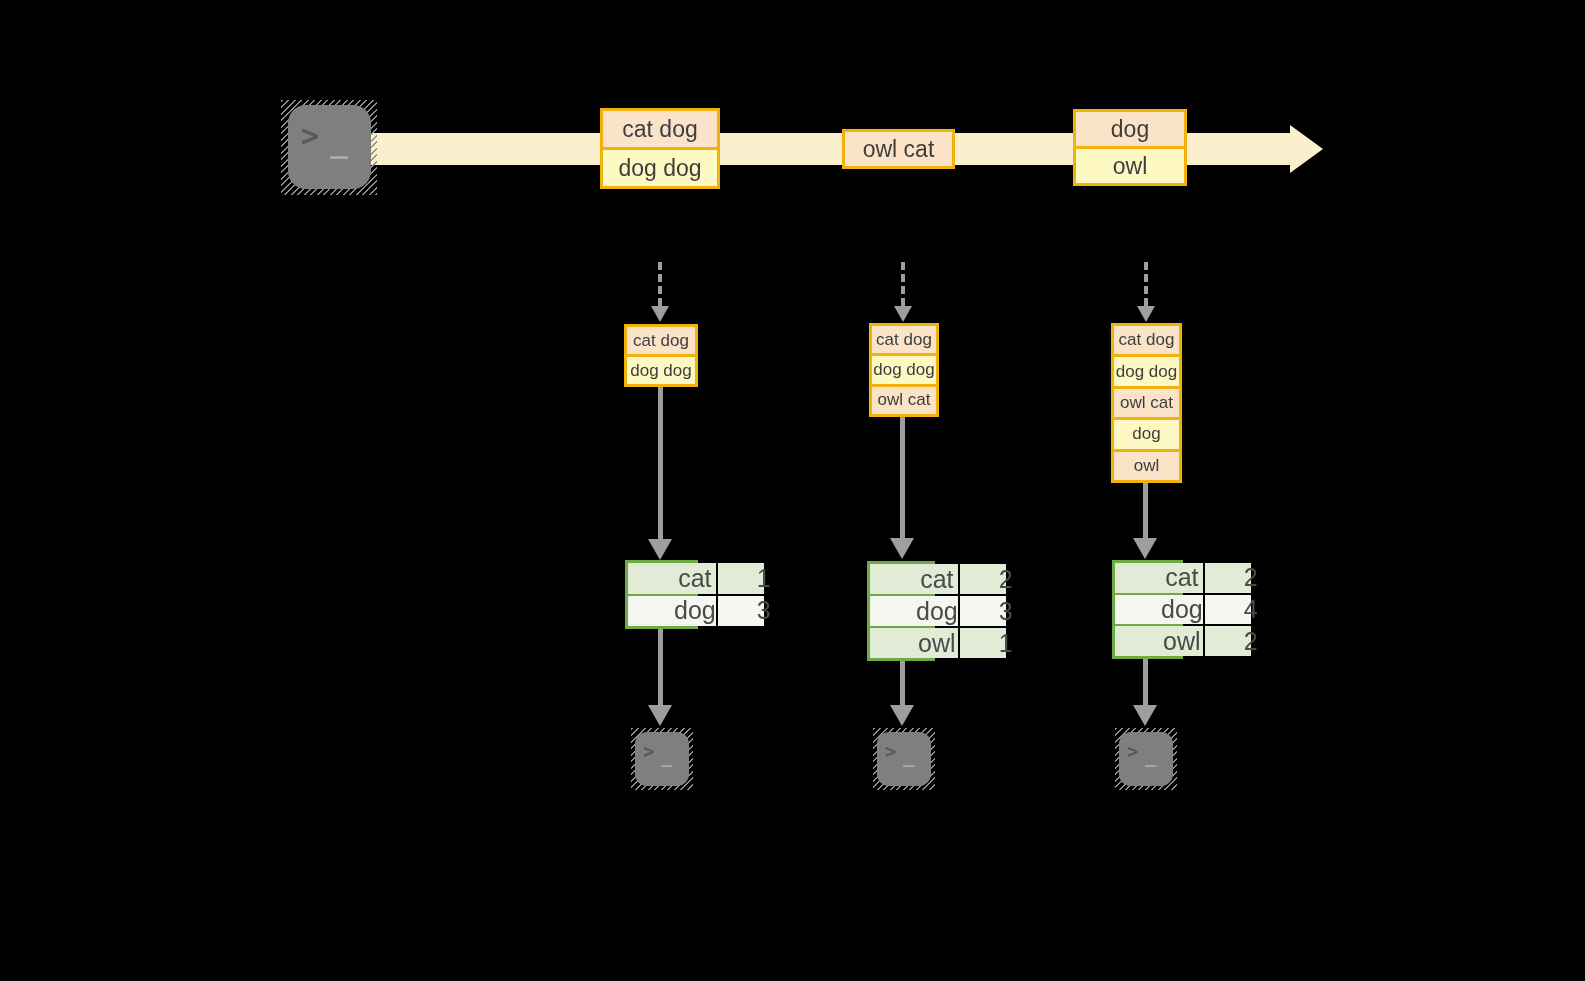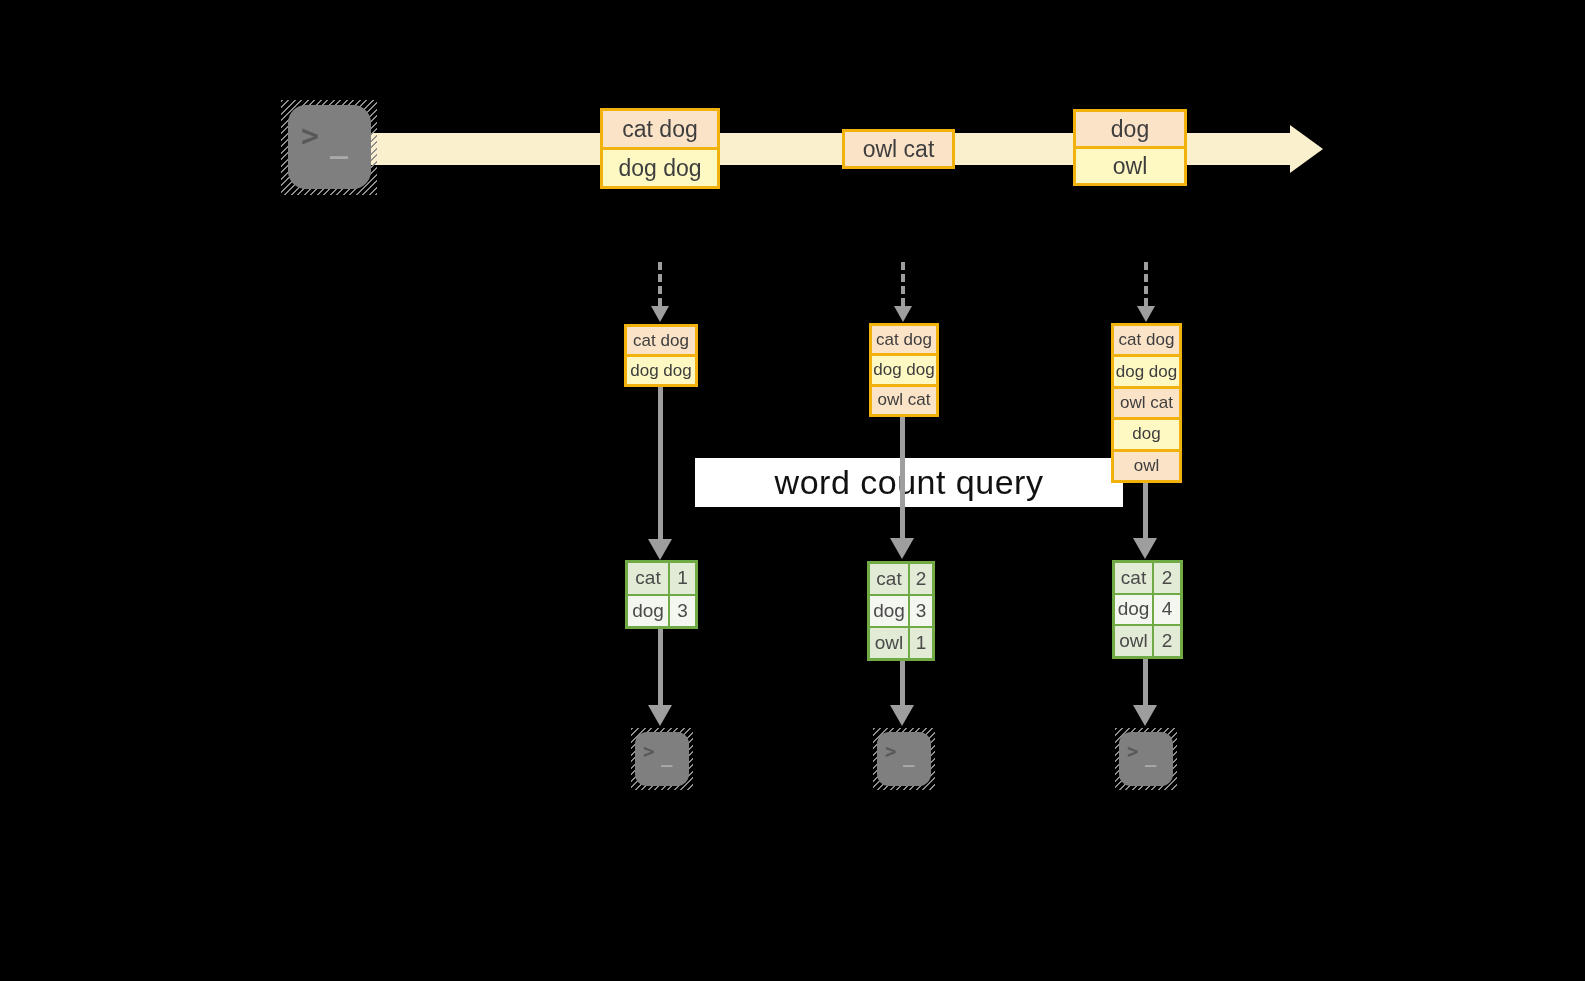--- a/index.html
+++ b/index.html
@@ -35,21 +35,21 @@
   .vdash{width:0;border-left:4px dashed #9E9E9E;z-index:2;}
   .vhead{width:0;height:0;border-left:12px solid rgba(0,0,0,0);border-right:12px solid rgba(0,0,0,0);border-top:21px solid #9E9E9E;z-index:2;}
   .vhead-sm{width:0;height:0;border-left:9px solid rgba(0,0,0,0);border-right:9px solid rgba(0,0,0,0);border-top:16px solid #9E9E9E;z-index:2;}
 
   
   .qband{background:#ffffff;z-index:1;display:flex;align-items:center;justify-content:center;}
   .qband span{color:#111111;font-size:34px;letter-spacing:0.5px;}
 
   
   .gtable{background:#6FAA44;border:3px solid #6FAA44;display:grid;gap:2px;box-sizing:border-box;z-index:3;}
-  .gcell{display:flex;align-items:center;justify-content:center;color:#4A4A4A;font-size:19px;}
+  .gcell{display:flex;align-items:center;justify-content:center;color:#4A4A4A;font-size:25px;padding-left:46px;}
   .trow-a{background:#E2EBD5;}
   .trow-b{background:#F3F7EF;}
 </style>
 </head>
 <body>
 
 <div id="canvas">
 
   <div class="abs band" style="left:350px;top:133px;width:940px;height:32px;"></div>
   <div class="abs band-head" style="left:1290px;top:125px;"></div>
@@ -92,23 +92,20 @@
     <div class="ocell cell-peach">owl cat</div>
   </div>
   <div class="abs obox batch-font" style="left:1111px;top:323px;width:71px;height:160px;">
     <div class="ocell cell-peach">cat dog</div>
     <div class="ocell cell-cream">dog dog</div>
     <div class="ocell cell-peach">owl cat</div>
     <div class="ocell cell-cream">dog</div>
     <div class="ocell cell-peach">owl</div>
   </div>
 
-  <div class="abs qband" style="left:695px;top:458px;width:428px;height:49px;">
-    <span>word count query</span>
-  </div>
 
   <div class="abs vline" style="left:658px;top:387px;height:153px;"></div>
   <div class="abs vhead" style="left:648px;top:539px;"></div>
 
   <div class="abs vline" style="left:900px;top:417px;height:121px;"></div>
   <div class="abs vhead" style="left:890px;top:538px;"></div>
 
   <div class="abs vline" style="left:1143px;top:483px;height:55px;"></div>
   <div class="abs vhead" style="left:1133px;top:538px;"></div>
 

